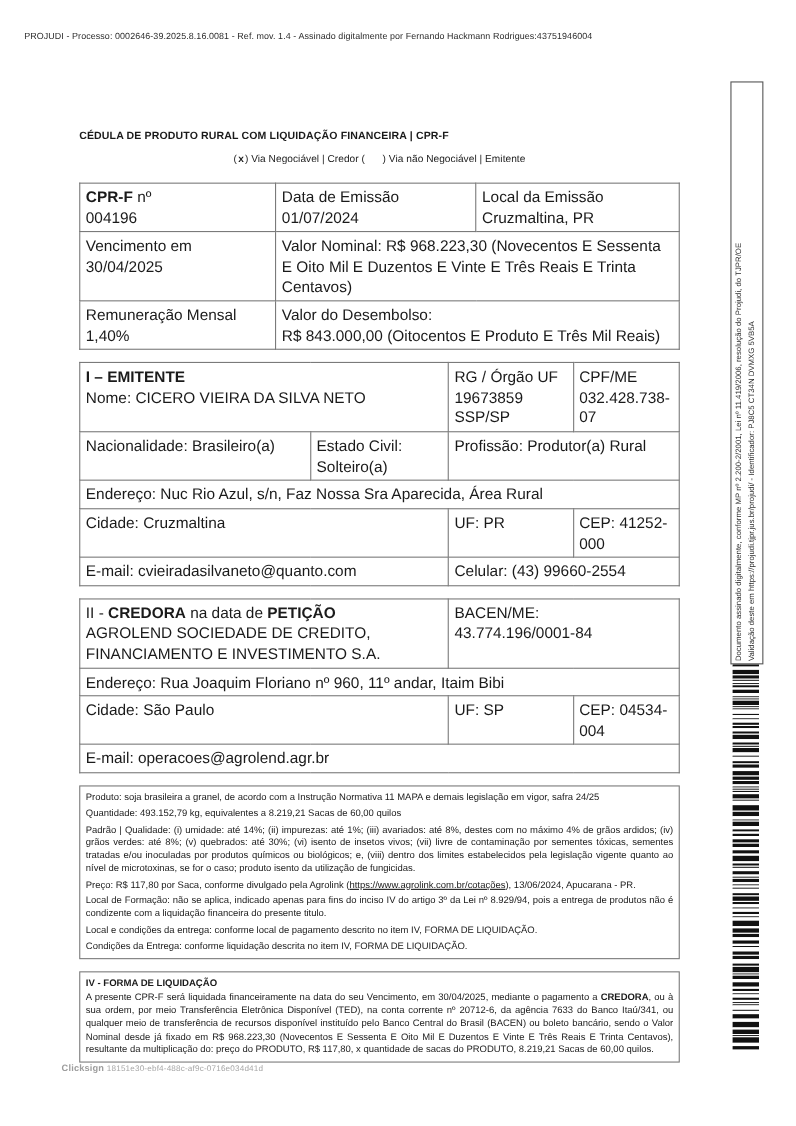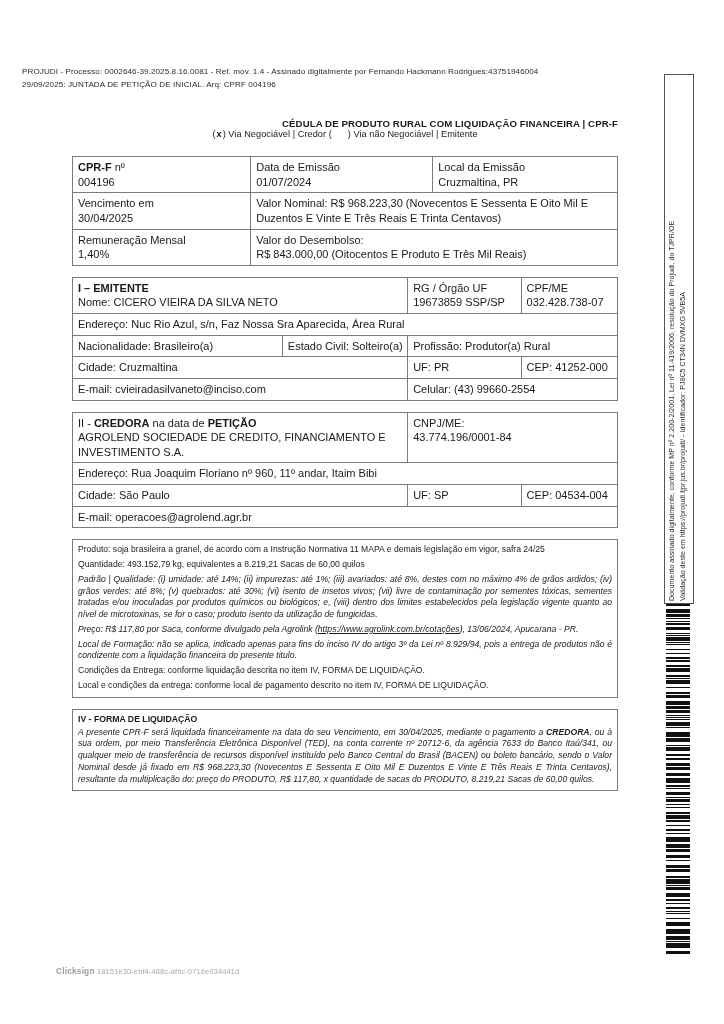--- a/index.html
+++ b/index.html
@@ -18,73 +18,72 @@
   
   .projudi-stamp {
     position: absolute;
     left: 22px; top: 26px;
     width: 630px;
     font-size: 8.1px;
     line-height: 1.62;
     color: #2b2b2b;
     letter-spacing: 0.01em;
     white-space: nowrap;
-    margin-top: 39px;
   }
 
   
   .doc {
     position: absolute;
     left: 72px; top: 118px;
     width: 546px;
   }
 
   .doc-title {
-    text-align: right;
+    text-align: left;
     font-size: 9.6px;
     font-weight: bold;
     letter-spacing: 0.012em;
-    margin-bottom: 0;
+    margin-bottom: 10px;
   }
   .doc-subtitle {
     text-align: center;
     font-size: 9.2px;
     margin-bottom: 17px;
     letter-spacing: 0.005em;
   }
   .doc-subtitle .mark { font-weight: bold; padding: 0 1px; }
 
   
   table.blk {
     width: 100%;
     border-collapse: collapse;
     margin-bottom: 11px;
     table-layout: fixed;
   }
   table.blk td {
     border: 0.8px solid #7a7a7a;
     padding: 3px 4px 3px 5px;
-    font-size: 11px;
+    font-size: 14px;
     line-height: 1.33;
     vertical-align: top;
   }
   b, .b { font-weight: bold; }
 
   
   .txtblk {
     border: 0.8px solid #7a7a7a;
     padding: 4px 5px 5px 5px;
     margin-bottom: 11px;
     font-size: 8.6px;
     line-height: 1.37;
   }
   .txtblk .hd { font-size: 8.7px; margin-bottom: 1px; }
   .txtblk p { margin: 0 0 3px 0; }
   .txtblk p:last-child { margin-bottom: 0; }
-  .txtblk p.just { text-align: justify; font-style: italic; }
+  .txtblk p.just { text-align: justify; }
   .lnk { text-decoration: underline; }
 
   
   .vband {
     position: absolute;
     left: 664px; top: 74px;
     width: 30px; height: 530px;
     border: 0.8px solid #555;
     background: #fff;
   }
@@ -122,21 +121,20 @@
     letter-spacing: 0.02em;
   }
   .footer .cs { font-weight: bold; font-size: 8.4px; color: #9d9d9d; }
   .footer .id { font-size: 7.4px; }
 </style>
 </head>
 <body>
 
 <div class="projudi-stamp">
   <div>PROJUDI - Processo: 0002646-39.2025.8.16.0081 - Ref. mov. 1.4 - Assinado digitalmente por Fernando Hackmann Rodrigues:43751946004</div>
-  <div>29/09/2025: JUNTADA DE PETIÇÃO DE INICIAL. Arq: CPRF 004196</div>
 </div>
 
 <div class="doc">
 
   <div class="doc-title">CÉDULA DE PRODUTO RURAL COM LIQUIDAÇÃO FINANCEIRA | CPR-F</div>
   <div class="doc-subtitle"><span>(</span><span class="mark">x</span><span>) Via Negociável | Credor (</span><span class="mark"></span><span style="display:inline-block;width:14px"></span><span>) Via não Negociável | Emitente</span></div>
 
   <table class="blk">
     <colgroup>
         <col style="width:32.7%">
@@ -194,54 +192,54 @@
         <td>
           <span>RG / Órgão UF</span><br>
           <span>19673859 SSP/SP</span>
         </td>
         <td>
           <span>CPF/ME</span><br>
           <span>032.428.738-07</span>
         </td>
       </tr>
       <tr>
-        <td colspan="4">Endereço: Nuc Rio Azul, s/n, Faz Nossa Sra Aparecida, Área Rural</td>
-      </tr>
-      <tr>
         <td>Nacionalidade: Brasileiro(a)</td>
         <td>Estado Civil: Solteiro(a)</td>
         <td colspan="2">Profissão: Produtor(a) Rural</td>
       </tr>
       <tr>
+        <td colspan="4">Endereço: Nuc Rio Azul, s/n, Faz Nossa Sra Aparecida, Área Rural</td>
+      </tr>
+      <tr>
         <td colspan="2">Cidade: Cruzmaltina</td>
         <td>UF: PR</td>
         <td>CEP: 41252-000</td>
       </tr>
       <tr>
-        <td colspan="2">E-mail: cvieiradasilvaneto@inciso.com</td>
+        <td colspan="2">E-mail: cvieiradasilvaneto@quanto.com</td>
         <td colspan="2">Celular: (43) 99660-2554</td>
       </tr>
     </tbody>
   </table>
 
   <table class="blk">
     <colgroup>
         <col style="width:38.5%">
         <col style="width:23.0%">
         <col style="width:20.8%">
         <col style="width:17.7%">
       </colgroup>
     <tbody>
       <tr>
         <td colspan="2">
           <span>II - </span><span class="b">CREDORA</span><span> na data de </span><span class="b">PETIÇÃO</span><br>
           <span>AGROLEND SOCIEDADE DE CREDITO, FINANCIAMENTO E INVESTIMENTO S.A.</span>
         </td>
         <td colspan="2">
-          <span>CNPJ/ME:</span><br>
+          <span>BACEN/ME:</span><br>
           <span>43.774.196/0001-84</span>
         </td>
       </tr>
       <tr>
         <td colspan="4">Endereço: Rua Joaquim Floriano nº 960, 11º andar, Itaim Bibi</td>
       </tr>
       <tr>
         <td colspan="2">Cidade: São Paulo</td>
         <td>UF: SP</td>
         <td>CEP: 04534-004</td>
@@ -251,22 +249,22 @@
       </tr>
     </tbody>
   </table>
 
   <div class="txtblk">
     <p>Produto: soja brasileira a granel, de acordo com a Instrução Normativa 11 MAPA e demais legislação em vigor, safra 24/25</p>
     <p>Quantidade: 493.152,79 kg, equivalentes a 8.219,21 Sacas de 60,00 quilos</p>
     <p class="just">Padrão | Qualidade: (i) umidade: até 14%; (ii) impurezas: até 1%; (iii) avariados: até 8%, destes com no máximo 4% de grãos ardidos; (iv) grãos verdes: até 8%; (v) quebrados: até 30%; (vi) isento de insetos vivos; (vii) livre de contaminação por sementes tóxicas, sementes tratadas e/ou inoculadas por produtos químicos ou biológicos; e, (viii) dentro dos limites estabelecidos pela legislação vigente quanto ao nível de microtoxinas, se for o caso; produto isento da utilização de fungicidas.</p>
     <p class="just"><span>Preço: R$ 117,80 por Saca, conforme divulgado pela Agrolink (</span><span class="lnk">https://www.agrolink.com.br/cotações</span><span>), 13/06/2024, Apucarana - PR.</span></p>
     <p class="just">Local de Formação: não se aplica, indicado apenas para fins do inciso IV do artigo 3º da Lei nº 8.929/94, pois a entrega de produtos não é condizente com a liquidação financeira do presente titulo.</p>
+    <p>Local e condições da entrega: conforme local de pagamento descrito no item IV, FORMA DE LIQUIDAÇÃO.</p>
     <p>Condições da Entrega: conforme liquidação descrita no item IV, FORMA DE LIQUIDAÇÃO.</p>
-    <p>Local e condições da entrega: conforme local de pagamento descrito no item IV, FORMA DE LIQUIDAÇÃO.</p>
   </div>
 
   <div class="txtblk">
     <p class="hd b">IV - FORMA DE LIQUIDAÇÃO</p>
     <p class="just"><span>A presente CPR-F será liquidada financeiramente na data do seu Vencimento, em 30/04/2025, mediante o pagamento a </span><span class="b">CREDORA</span><span>, ou à sua ordem, por meio Transferência Eletrônica Disponível (TED), na conta corrente nº 20712-6, da agência 7633 do Banco Itaú/341, ou qualquer meio de transferência de recursos  disponível instituído pelo Banco Central do Brasil (BACEN) ou boleto bancário, sendo o Valor Nominal desde já fixado em R$ 968.223,30 (Novecentos E Sessenta E Oito Mil E Duzentos E Vinte E Três Reais E Trinta Centavos), resultante da multiplicação do: preço do PRODUTO, R$ 117,80, x quantidade de sacas do PRODUTO, 8.219,21 Sacas de 60,00 quilos.</span></p>
   </div>
 
 </div>
 
 <div class="vband">

